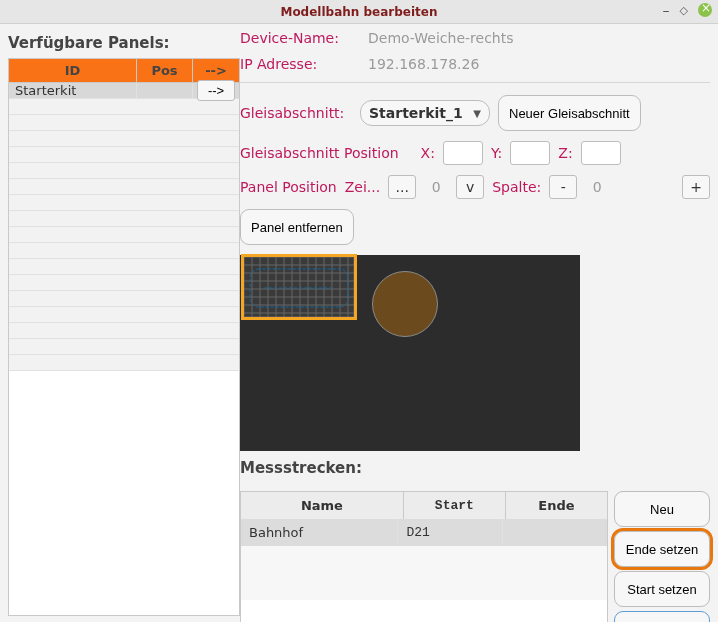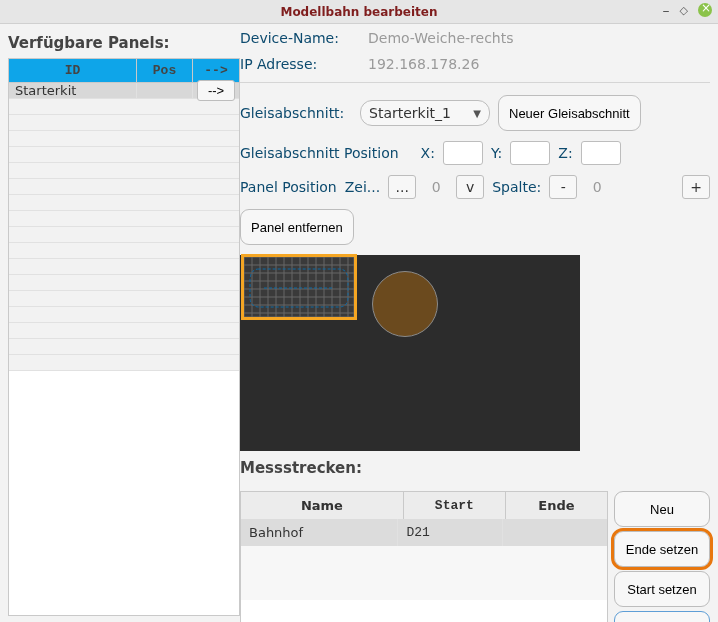--- a/index.html
+++ b/index.html
@@ -61,23 +61,22 @@
     color: #444;
   }
 
   
   .grid-table {
     border: 1px solid #c9c9c9;
     background: #fff;
   }
   .grid-table .hdr {
     display: flex;
-    background: #0ea5e9;
+    background: #f97316;
     border-bottom: 1px solid #c9c9c9;
-    font-family: Liberation Mono, monospace;
   }
   .grid-table .hdr div {
     border-right: 1px solid #c9c9c9;
     font-weight: bold;
     text-align: center;
     padding: 4px 0;
     color: #444;
   }
   .grid-table .hdr div:last-child { border-right: none; }
   .col-id { width: 128px; }
@@ -101,29 +100,29 @@
   }
 
   
   .form-row {
     display: flex;
     align-items: center;
     margin-bottom: 10px;
     gap: 8px;
     font-size: 14px;
   }
-  .form-row .lbl { color: #0c4a6e; }
+  .form-row .lbl { color: #be185d; }
   .form-row .val-muted { color: #9a9a9a; }
   .w120 { width: 120px; }
   hr.sep { border: none; border-top: 1px solid #d5d5d5; margin: 6px 0 12px 0; }
 
   .dropdown {
     display: inline-flex; align-items: center; justify-content: space-between;
     background: #f7f7f7; border: 1px solid #bdbdbd; border-radius: 12px;
-    height: 26px; padding: 0 8px; width: 130px;
+    height: 26px; padding: 0 8px; width: 130px; font-weight: bold;
   }
   .dropdown .dd-arrow { font-size: 10px; color: #555; }
   .btn {
     background: #f7f7f7; border: 1px solid #bdbdbd; border-radius: 9px;
     padding: 4px 10px; cursor: pointer; font-size: 13px; height: 36px;
   }
   .small-input {
     width: 40px; height: 24px; border: 1px solid #bdbdbd; border-radius: 3px; background: #fff;
     padding: 0 4px;
   }

